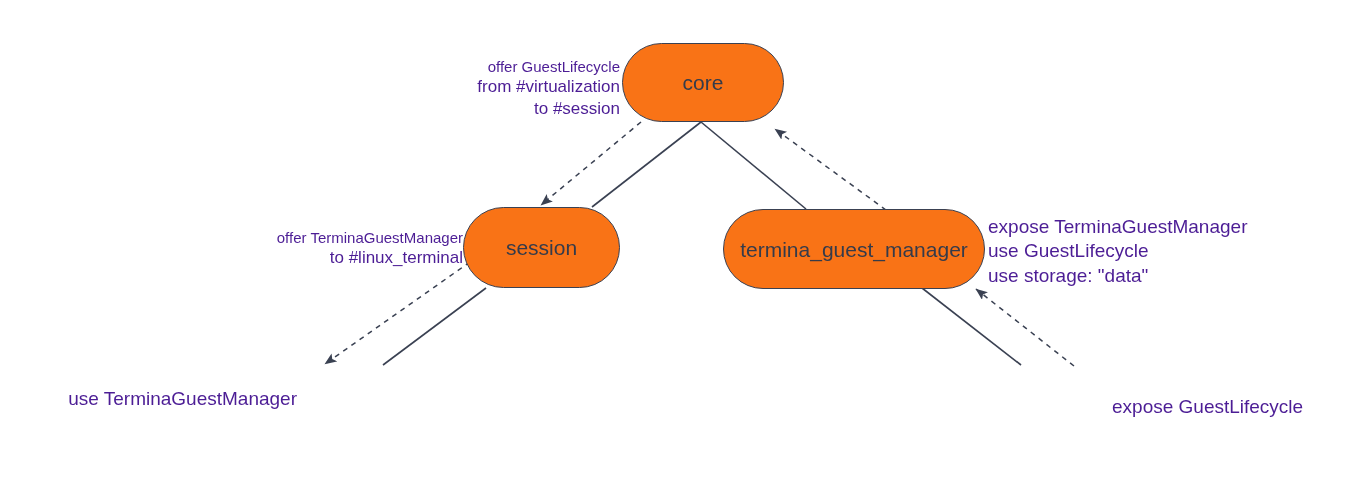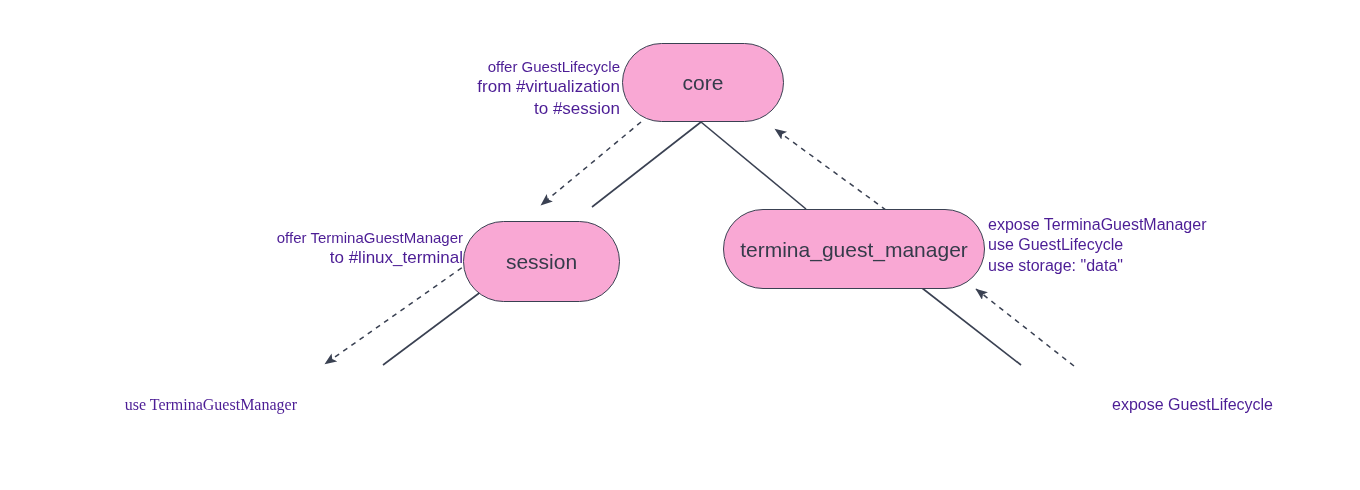--- a/index.html
+++ b/index.html
@@ -19,21 +19,21 @@
   #edge-layer {
     position: absolute;
     left: 0;
     top: 0;
     width: 1360px;
     height: 490px;
   }
   .node {
     position: absolute;
     box-sizing: border-box;
-    background: #f9a8d4;
+    background: #f97316;
     border: 1.6px solid #3a4152;
     border-radius: 44px;
     display: flex;
     align-items: center;
     justify-content: center;
     z-index: 3;
   }
   .node-label {
     font-size: 21px;
     color: #353b4a;
@@ -55,21 +55,21 @@
     font-size: 17px;
     display: block;
   }
   .annot.right-align {
     text-align: right;
   }
   .annot.left-align {
     text-align: left;
   }
   .annot .line {
-    font-size: 16px;
+    font-size: 19px;
     display: block;
   }
 </style>
 </head>
 <body>
 
 <div id="canvas">
 
   <svg id="edge-layer" viewBox="0 0 1360 490" xmlns="http://www.w3.org/2000/svg">
     <defs>
@@ -92,21 +92,21 @@
 
     <path d="M 922,288 L 1021,365" fill="none" stroke="#3a4152" stroke-width="1.6"></path>
 
     <path d="M 1074,366 L 976,289" fill="none" stroke="#3a4152" stroke-width="1.5" stroke-dasharray="5,5" marker-end="url(#arrowhead)"></path>
   </svg>
 
   <div class="node" style="left:622px; top:43px; width:162px; height:79px;">
     <span class="node-label">core</span>
   </div>
 
-  <div class="node" style="left:463px; top:221px; width:157px; height:81px;">
+  <div class="node" style="left:463px; top:207px; width:157px; height:81px;">
     <span class="node-label">session</span>
   </div>
 
   <div class="node" style="left:723px; top:209px; width:262px; height:80px;">
     <span class="node-label">termina_guest_manager</span>
   </div>
 
 
 
   <div class="annot right-align" style="left:396px; top:57px; width:224px;">
@@ -119,21 +119,21 @@
     <span class="main">offer TerminaGuestManager</span>
     <span class="sub">to #linux_terminal</span>
   </div>
 
   <div class="annot left-align" style="left:988px; top:215px; width:280px;">
     <span class="line">expose TerminaGuestManager</span>
     <span class="line">use GuestLifecycle</span>
     <span class="line">use storage: "data"</span>
   </div>
 
-  <div class="annot right-align" style="left:60px; top:395px; width:237px;font-family:Liberation Serif, serif;">
+  <div class="annot right-align" style="left:60px; top:387px; width:237px;">
     <span class="line">use TerminaGuestManager</span>
   </div>
 
   <div class="annot left-align" style="left:1112px; top:395px; width:220px;">
     <span class="line">expose GuestLifecycle</span>
   </div>
 
 </div>
 
 </body></html>

